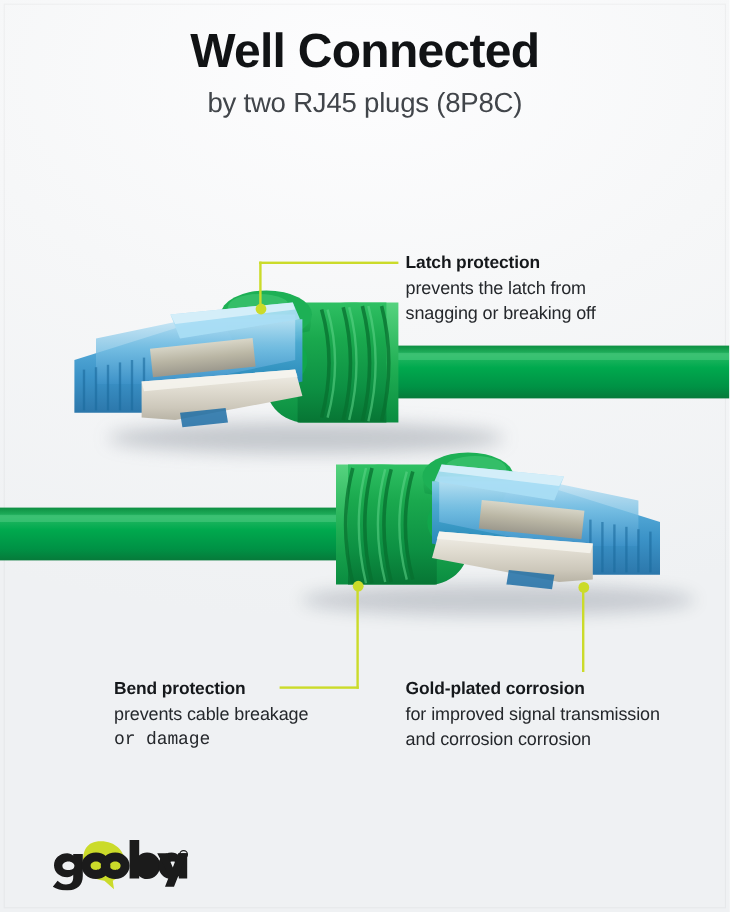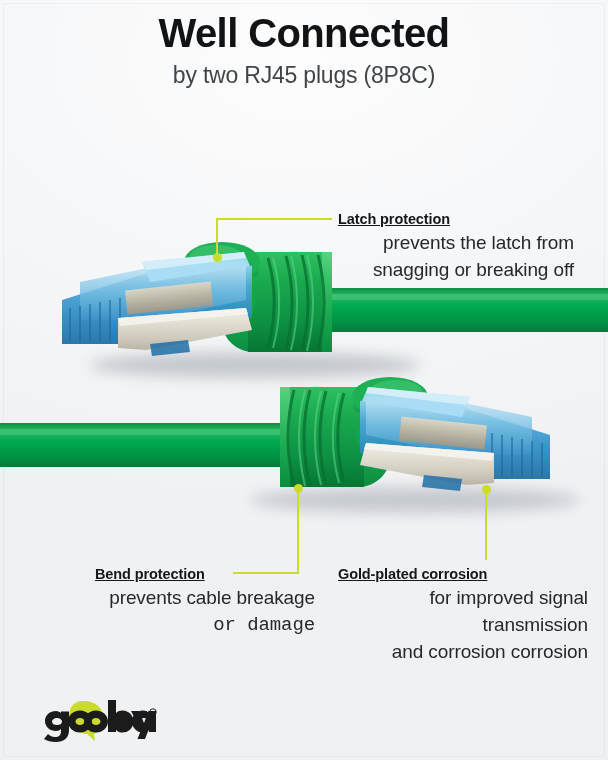--- a/index.html
+++ b/index.html
@@ -14,40 +14,40 @@
       radial-gradient(ellipse 120% 60% at 50% 8%, #fdfdfe 0%, #f6f7f8 45%, #eff1f3 100%),
       linear-gradient(180deg,#fbfbfc 0%,#f4f5f7 42%,#e9ecef 72%,#e3e7ea 100%);
   }
   
   #frame{
     position:absolute;left:3px;top:3px;right:3px;bottom:3px;
     border:1px solid rgba(0,0,0,.035);
     pointer-events:none;
   }
   
-  #header{position:absolute;left:0;right:0;top:12px;text-align:center;}
+  #header{position:absolute;left:0;right:0;top:22px;text-align:center;}
   #title{
     font-size:40px;font-weight:700;letter-spacing:-.6px;
     color:#111315;line-height:1.08;
   }
   #subtitle{
     margin-top:7px;font-size:23px;font-weight:400;letter-spacing:-.2px;
     color:#41454a;line-height:1.15;
   }
   
   .stage{position:absolute;left:0;top:0;width:608px;height:760px;}
   .cable-shadow{position:absolute;border-radius:50%;filter:blur(7px);background:rgba(90,100,112,.30);}
   
   .lead{position:absolute;background:#cbdb2a;}
   .lead-v{width:2px;}
   .lead-h{height:2px;}
   .dot{position:absolute;width:9px;height:9px;border-radius:50%;background:#cbdb2a;}
   .callout{position:absolute;}
-  .c-title{font-size:14.5px;font-weight:700;color:#15181b;letter-spacing:-.1px;line-height:1.25;text-decoration:underline;}
-  .c-body{font-size:19px;font-weight:400;color:#25282c;letter-spacing:-.1px;line-height:1.42;margin-top:2px;text-align:right;}
+  .c-title{font-size:14.5px;font-weight:700;color:#15181b;letter-spacing:-.1px;line-height:1.25;}
+  .c-body{font-size:15px;font-weight:400;color:#25282c;letter-spacing:-.1px;line-height:1.42;margin-top:2px;}
   
   #logo{position:absolute;left:38px;top:698px;width:120px;height:44px;}
   #logo svg{display:block;}
 </style>
 </head>
 <body>
 
 <div id="poster">
 
   <div id="frame"></div>

